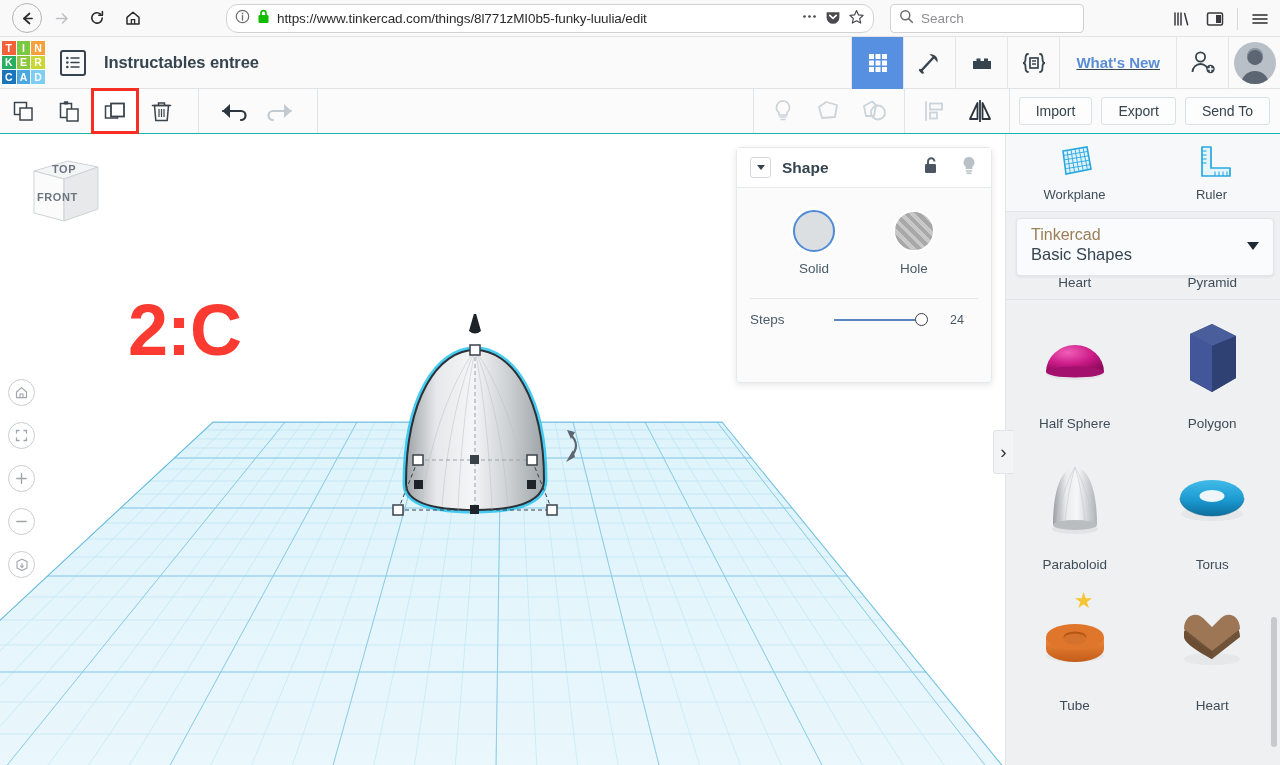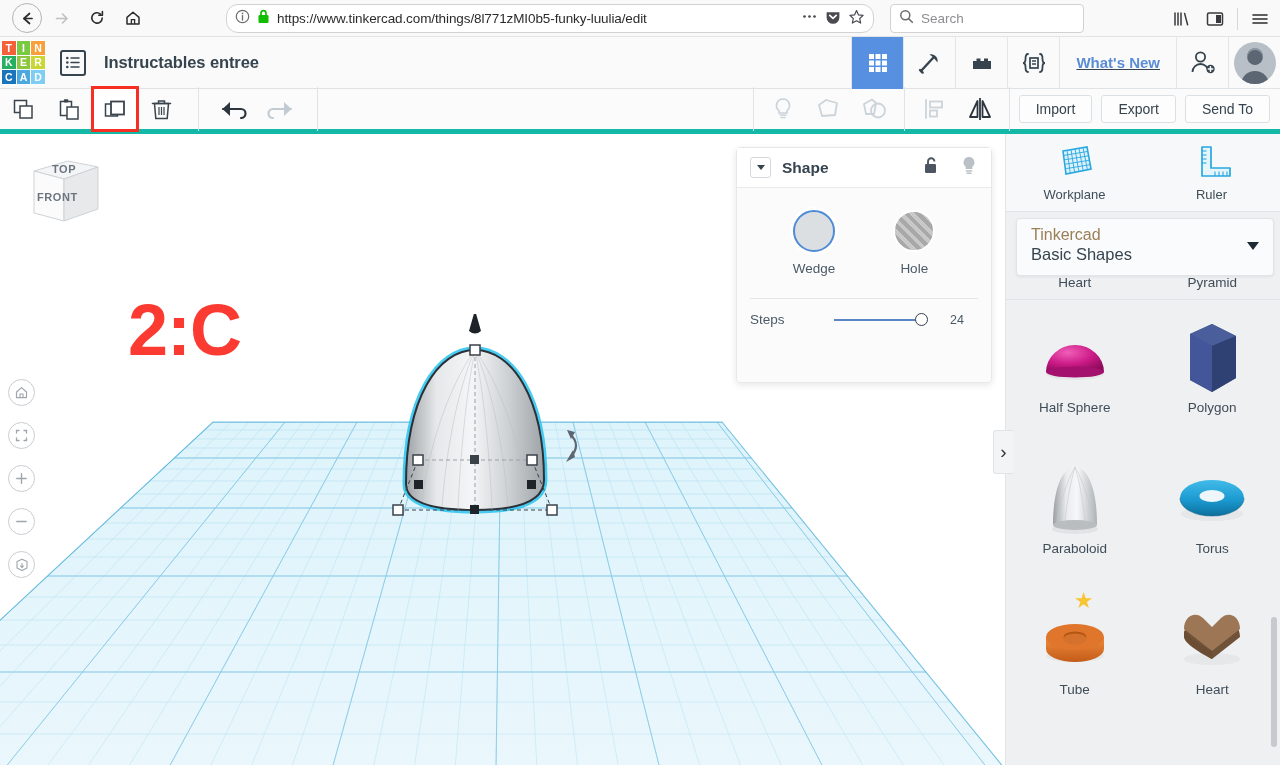--- a/index.html
+++ b/index.html
@@ -100,21 +100,21 @@
     width: 15px; height: 15px; border-radius: 50%; background: #5c6673;
   }
   .avatar::after {
     content: ""; position: absolute; left: 50%; bottom: -9px; transform: translateX(-50%);
     width: 28px; height: 22px; border-radius: 14px 14px 0 0; background: #5c6673;
   }
 
   
   .toolbar {
     position: absolute; top: 89px; left: 0; width: 1280px; height: 45px;
-    background: #fbfbfb; border-bottom: 5px solid #14b8a6;
+    background: #fbfbfb; border-bottom: 1px solid #14b8a6;
     display: flex; align-items: center;
   }
   .tb-btn {
     width: 46px; height: 44px; display: flex; align-items: center; justify-content: center;
   }
   .tb-btn.sel { outline: 3px solid #f72f22; outline-offset: -2px; background: #fff; }
   .tb-sep { width: 1px; height: 44px; background: #e0e4e7; }
   .tb-label-btn {
     height: 28px; padding: 0 16px; margin-left: 9px;
     border: 1px solid #dbe0e4; border-radius: 3px; background: #fdfdfd;
@@ -239,21 +239,21 @@
     line-height: 10px; }
   .sb-items {
     position: absolute; left: 0; top: 88px; width: 275px;
     display: grid; grid-template-columns: 1fr 1fr; row-gap: 0;
   }
   .sb-item {
     height: 141px; display: flex; flex-direction: column; align-items: center;
     justify-content: flex-start; padding-top: 16px; position: relative;
   }
   .sb-item .thumb { height: 84px; display: flex; align-items: center; justify-content: center; }
-  .sb-item .name { font-size: 13.5px; color: #3f4d59; margin-top: 0; }
+  .sb-item .name { font-size: 13.5px; color: #3f4d59; margin-top: 16px; }
   .star-badge { position: absolute; right: 50px; top: 8px; font-size: 22px; color: #f7c433; line-height: 1; }
   .sb-scroll {
     position: absolute; right: 4px; top: 405px; width: 6px; height: 130px;
     background: #c6c9cd; border-radius: 3px;
   }
 </style>
 </head>
 <body>
 
 <div class="app">
@@ -728,21 +728,21 @@
               <path d="M9 2 a5.4 5.4 0 0 1 3.3 9.7 V14 H5.7 v-2.3 A5.4 5.4 0 0 1 9 2 Z" fill="#b9c0c6"></path>
               <path d="M6.4 16 h5.2 M7.2 18.3 h3.6" stroke="#b9c0c6" stroke-width="1.6" stroke-linecap="round"></path>
             </svg>
         </span>
       </span>
     </div>
     <div class="sp-body">
       <div class="swatch-row">
         <div class="swatch-col">
           <div class="swatch solid"></div>
-          <div class="swatch-lbl">Wedge</div>
+          <div class="swatch-lbl">Solid</div>
         </div>
         <div class="swatch-col">
           <div class="swatch hole"></div>
           <div class="swatch-lbl">Hole</div>
         </div>
       </div>
       <div class="sp-divider"></div>
       <div class="steps-row">
         <div class="steps-lbl">Steps</div>
         <div class="steps-track">

